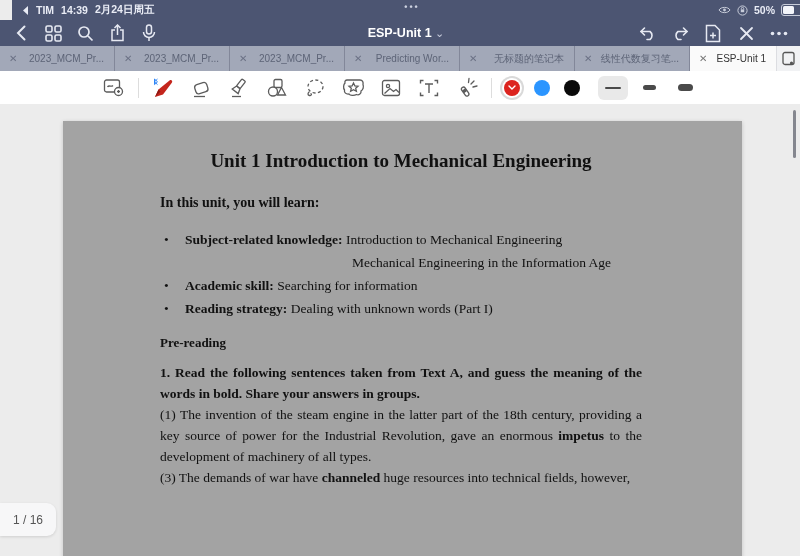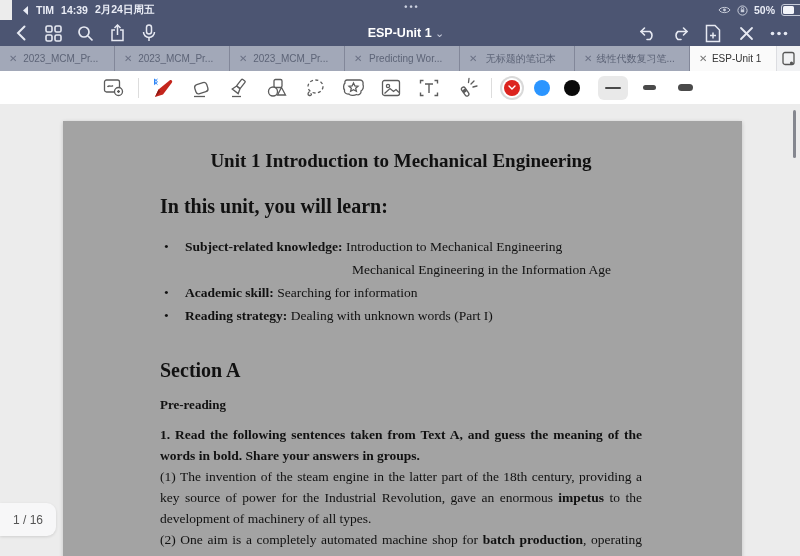--- a/index.html
+++ b/index.html
@@ -20,21 +20,21 @@
   .nav-left{display:flex;align-items:center;gap:10px;margin-left:10px;}
   .nav-right{margin-left:auto;display:flex;align-items:center;gap:11px;margin-right:10px;}
   .nav-btn{width:22px;height:22px;display:flex;align-items:center;justify-content:center;cursor:pointer;}
   .nav-title{position:absolute;left:0;right:0;text-align:center;color:#fff;font-size:12.5px;font-weight:bold;pointer-events:none;padding-left:12px;}
   .nav-title .chev{font-weight:normal;color:#c9cede;font-size:11px;}
   
   .tab-bar{position:absolute;left:0;top:46px;width:800px;height:25px;background:#a2a8b8;display:flex;}
   .tab{flex:0 0 114px;display:flex;align-items:center;border-right:1px solid rgba(90,96,115,.45);
        font-size:10px;color:#5d6477;cursor:pointer;overflow:hidden;}
   .tab .tab-x{margin:0 0 0 9px;font-size:10px;color:#6b7185;}
-  .tab .tab-label{flex:1;text-align:center;white-space:nowrap;overflow:hidden;padding-right:10px;}
+  .tab .tab-label{flex:1;text-align:right;white-space:nowrap;overflow:hidden;padding-right:10px;}
   .tab.active{flex:0 0 86px;background:#fafafa;color:#333;border-right:none;}
   .tab.active .tab-x{color:#777;}
   .tab-side{flex:1;background:#f1f2f4;display:flex;align-items:center;justify-content:center;border-left:1px solid #dcdde1;cursor:pointer;}
   
   .toolbar{position:absolute;left:0;top:71px;width:800px;height:33px;background:#fff;border-bottom:1px solid #d6d6d6;
            display:flex;align-items:center;}
   .tool{width:30px;height:26px;display:flex;align-items:center;justify-content:center;cursor:pointer;margin:0 4px;}
   .tb-div{width:1px;height:20px;background:#ddd;margin:0 5px;}
   .dot{width:16px;height:16px;border-radius:50%;margin:0 7px;cursor:pointer;position:relative;}
   .dot.red{background:#dc241f;}
@@ -46,21 +46,21 @@
   .thick.selected{background:#e9e9e9;}
   .bar1{width:16px;height:2px;background:#4a4a4a;border-radius:2px;}
   .bar2{width:13px;height:4.5px;background:#4a4a4a;border-radius:3px;}
   .bar3{width:15px;height:6.5px;background:#4a4a4a;border-radius:3.5px;}
   
   .canvas{position:absolute;left:0;top:104px;width:800px;height:452px;background:#ececec;overflow:hidden;}
   .page{position:absolute;left:63px;top:17px;width:679px;height:452px;background:#a3a3a3;
         box-shadow:0 1px 4px rgba(0,0,0,.18);font-family:"Liberation Serif",serif;color:#111;}
   .content{padding:0 100px 0 97px;}
   .doc-title{margin:0;padding-top:29px;text-align:center;font-size:19px;font-weight:bold;}
-  .intro-head{margin:23px 0 0 0;font-size:20px;font-weight:bold;font-family:"Liberation Serif",serif;}
+  .intro-head{margin:23px 0 0 0;font-size:14px;font-weight:bold;font-family:"Liberation Serif",serif;}
   .bullets{list-style:none;margin:17px 0 0 0;padding:0;font-size:13.5px;}
   .bullets li{position:relative;padding-left:25px;line-height:23px;}
   .bullets .bdot{position:absolute;left:4px;}
   .l2{margin-left:167px;}
   .sec-head{margin:32px 0 0 0;font-size:20px;font-weight:bold;}
   .sub-head{margin:15px 0 0 0;font-size:13px;font-weight:bold;}
   .task{margin:11px 0 0 0;font-weight:bold;font-size:13.5px;line-height:21px;text-align:justify;}
   .para{margin:0;font-size:13.5px;line-height:21px;text-align:justify;}
   .strike-svg{position:absolute;left:220px;top:433px;pointer-events:none;}
   .page-pill{position:absolute;left:0;top:399px;width:56px;height:33px;background:#f7f7f8;
@@ -321,25 +321,23 @@
           <span class="bdot">•</span><b>Subject-related knowledge:</b><span> Introduction to Mechanical Engineering</span>
           <div class="l2">Mechanical Engineering in the Information Age</div>
         </li>
         <li>
           <span class="bdot">•</span><b>Academic skill:</b><span> Searching for information</span>
         </li>
         <li>
           <span class="bdot">•</span><b>Reading strategy:</b><span> Dealing with unknown words (Part I)</span>
         </li>
       </ul>
-      <h2 class="sec-head">Section A</h2>
       <h3 class="sub-head">Pre-reading</h3>
       <p class="task">1. Read the following sentences taken from Text A, and guess the meaning of the words in bold. Share your answers in groups.</p>
       <p class="para"><span>(1) The invention of the steam engine in the latter part of the 18th century, providing a key source of power for the Industrial Revolution, gave an enormous </span><b>impetus</b><span> to the development of machinery of all types.</span></p>
-      <p class="para"><span>(2) One aim is a completely automated machine shop for </span><b>batch production</b><span>, operating on a three-shift basis but attended by a staff for only one shift per day.</span></p>
       <p class="para"><span>(3) The demands of war have </span><b>channeled</b><span> huge resources into technical fields, however,</span></p>
     </div>
     <svg class="strike-svg" width="306" height="16" viewBox="0 0 306 16">
       <path d="M2 9 C 50 5.5, 110 10, 170 7.5 S 270 8.5, 304 5.5" fill="none" stroke="#64251d" stroke-width="3.4" stroke-linecap="round" opacity="0.92"></path>
       <path d="M6 9.5 C 60 7, 120 10.5, 180 8" fill="none" stroke="#64251d" stroke-width="1.8" stroke-linecap="round" opacity="0.55"></path>
     </svg>
   </div>
   <div class="page-pill">
     <span>1 / 16</span>
   </div>

